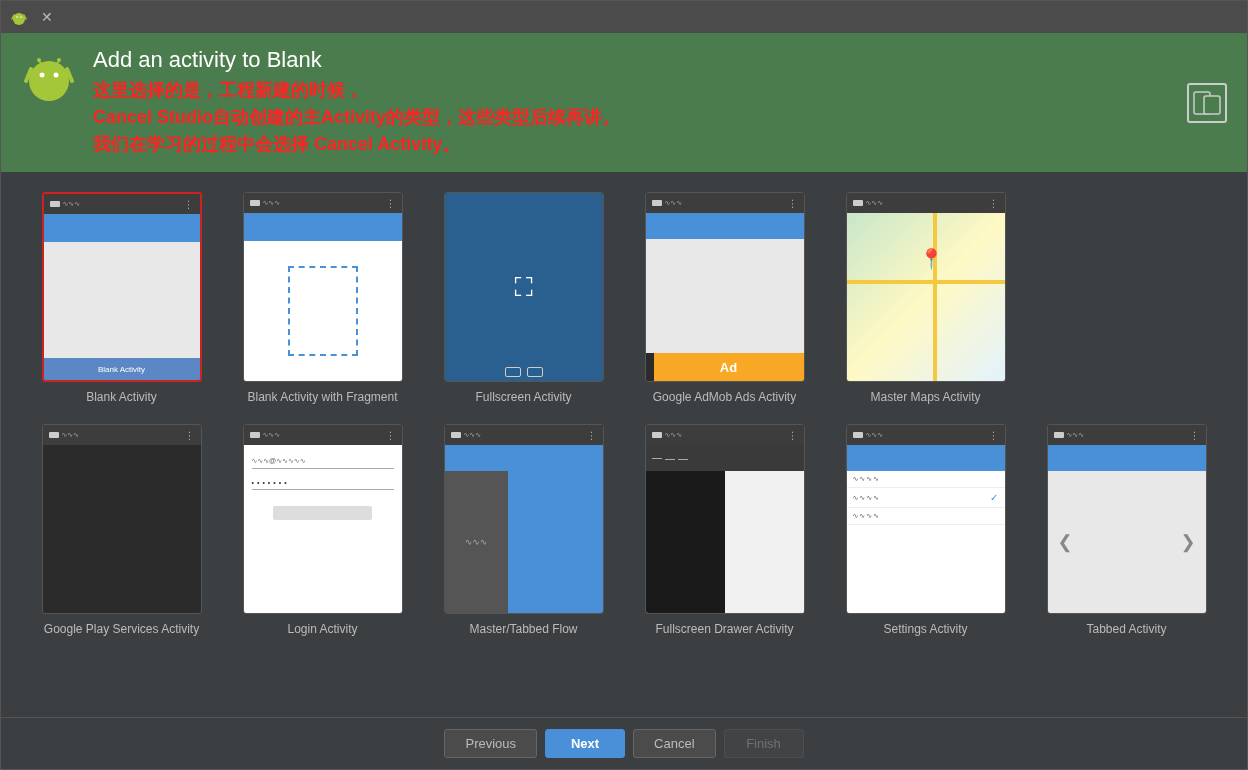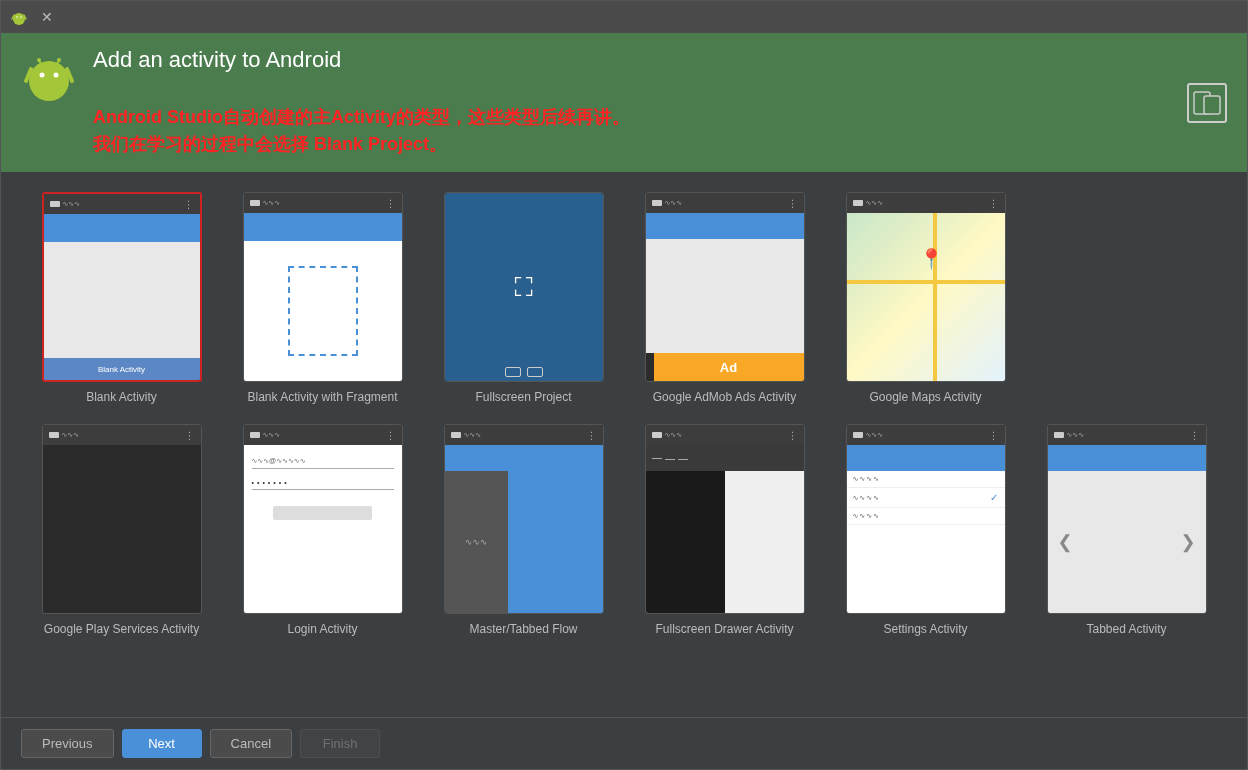--- a/index.html
+++ b/index.html
@@ -159,21 +159,21 @@
       align-items: center;
       justify-content: center;
     }
 
     .footer {
       background: #3c3f41;
       border-top: 1px solid #555;
       height: 52px;
       display: flex;
       align-items: center;
-      justify-content: flex-start;
+      justify-content: center;
       padding: 0 20px;
       gap: 8px;
       flex-shrink: 0;
     }
 
     .btn {
       padding: 6px 20px;
       font-size: 13px;
       border-radius: 3px;
       cursor: pointer;
@@ -181,21 +181,21 @@
       background: #4b4b4b;
       color: #bbb;
       min-width: 80px;
       text-align: center;
     }
 
     .btn-primary {
       background: #4a90d9;
       color: white;
       border-color: #4a90d9;
-      font-weight: normal;
+      font-weight: bold;
     }
 
     .btn-disabled {
       opacity: 0.4;
       cursor: not-allowed;
     }
 
   </style>
 </head>
 <body>
@@ -223,25 +223,25 @@
         <line x1="46" y1="22" x2="51" y2="34" stroke="#a4c639" stroke-width="4" stroke-linecap="round"></line>
         <circle cx="21" cy="28" r="2.5" fill="white"></circle>
         <circle cx="35" cy="28" r="2.5" fill="white"></circle>
         <line x1="18" y1="14" x2="24" y2="22" stroke="#a4c639" stroke-width="2" stroke-linecap="round"></line>
         <line x1="38" y1="14" x2="32" y2="22" stroke="#a4c639" stroke-width="2" stroke-linecap="round"></line>
         <circle cx="18" cy="13" r="2" fill="#a4c639"></circle>
         <circle cx="38" cy="13" r="2" fill="#a4c639"></circle>
       </svg>
     </div>
     <div class="header-content">
-      <div class="header-title">Add an activity to Android</div>
+      <div class="header-title">Add an activity to Blank</div>
       <div class="annotation-text">
-        <br>
-        <span>Android Studio自动创建的主Activity的类型，这些类型后续再讲。</span><br>
-        <span>我们在学习的过程中会选择 Blank Project。</span>
+        <span>这里选择的是，工程新建的时候，</span><br>
+        <span>Cancel Studio自动创建的主Activity的类型，这些类型后续再讲。</span><br>
+        <span>我们在学习的过程中会选择 Cancel Activity。</span>
       </div>
     </div>
     <div class="header-phone-icon">
       <svg width="30" height="30" viewBox="0 0 30 30">
         <rect x="2" y="4" width="16" height="22" rx="2" fill="none" stroke="#ccc" stroke-width="1.5"></rect>
         <rect x="12" y="8" width="16" height="18" rx="2" fill="#4a7c4e" stroke="#ccc" stroke-width="1.5"></rect>
       </svg>
     </div>
   </div>
 
@@ -288,21 +288,21 @@
       <div class="activity-item">
         <div class="activity-preview" style="width:160px;height:190px;">
           <div style="flex:1;background:#2a6090;display:flex;align-items:center;justify-content:center;position:relative;">
             <div style="color:white;font-size:26px;">⛶</div>
             <div style="position:absolute;bottom:4px;left:50%;transform:translateX(-50%);display:flex;gap:6px;">
               <div style="width:16px;height:10px;border:1px solid #ccc;border-radius:2px;"></div>
               <div style="width:16px;height:10px;border:1px solid #ccc;border-radius:2px;"></div>
             </div>
           </div>
         </div>
-        <span class="activity-label">Fullscreen Project</span>
+        <span class="activity-label">Fullscreen Activity</span>
       </div>
 
       <div class="activity-item">
         <div class="activity-preview" style="width:160px;height:190px;">
           <div class="phone-top-bar">
             <div style="display:flex; align-items:center; gap:3px;">
               <div style="width:10px;height:6px;background:#ccc;border-radius:1px;"></div>
               <span style="color:#aaa;font-size:7px;">∿∿∿</span>
             </div>
             <span style="color:#aaa;font-size:10px;">⋮</span>
@@ -324,21 +324,21 @@
               <span style="color:#aaa;font-size:7px;">∿∿∿</span>
             </div>
             <span style="color:#aaa;font-size:10px;">⋮</span>
           </div>
           <div style="flex:1;background:linear-gradient(135deg,#c8e6c9,#fff9c4,#e3f2fd);position:relative;overflow:hidden;">
             <div style="position:absolute;top:40%;left:0;right:0;height:4px;background:#f5c842;"></div>
             <div style="position:absolute;top:0;bottom:0;left:55%;width:4px;background:#f5c842;"></div>
             <div style="position:absolute;top:20%;left:46%;font-size:20px;color:#e53935;">📍</div>
           </div>
         </div>
-        <span class="activity-label">Google Maps Activity</span>
+        <span class="activity-label">Master Maps Activity</span>
       </div>
     </div>
 
     <div class="activities-grid">
 
       <div class="activity-item">
         <div class="activity-preview" style="width:160px;height:190px;">
           <div class="phone-top-bar">
             <div style="display:flex; align-items:center; gap:3px;">
               <div style="width:10px;height:6px;background:#ccc;border-radius:1px;"></div>

